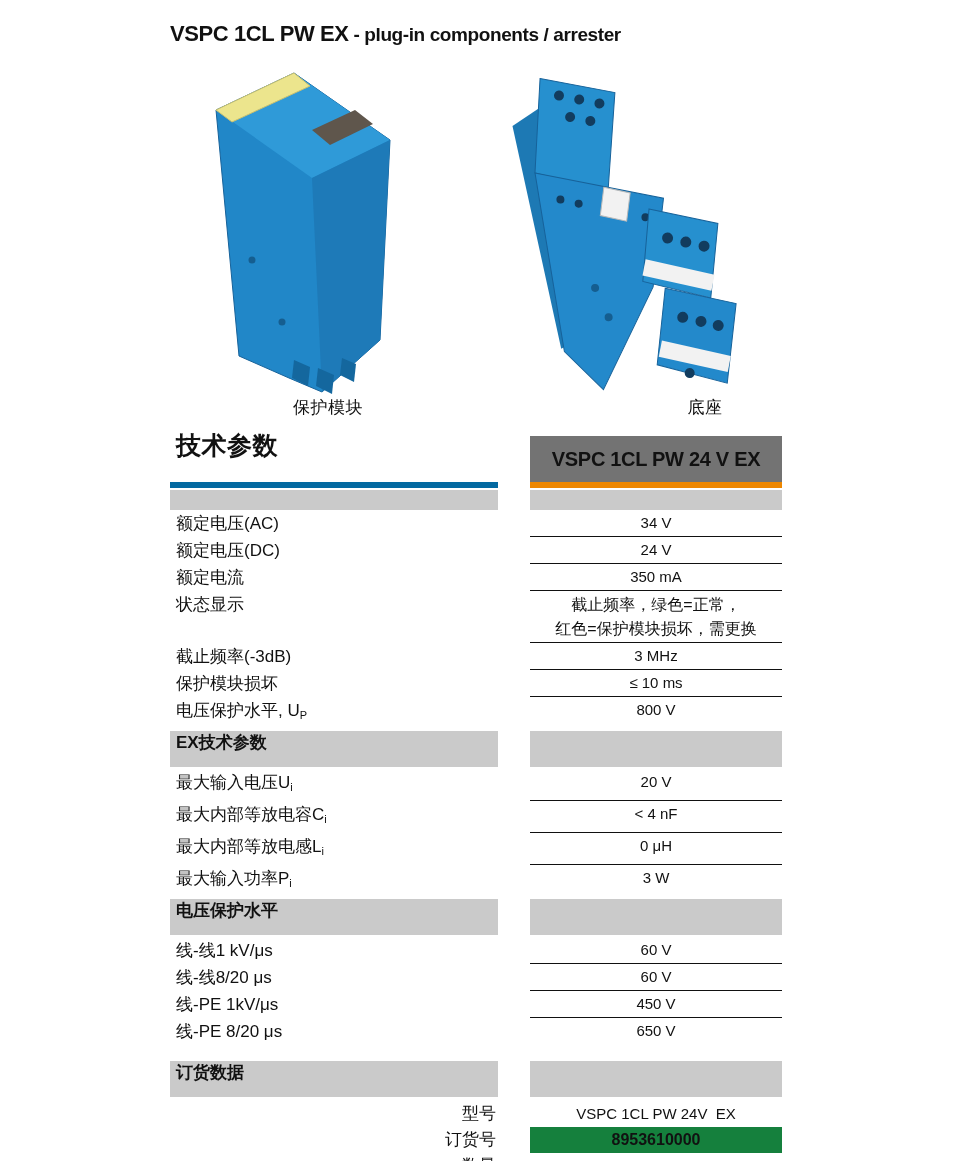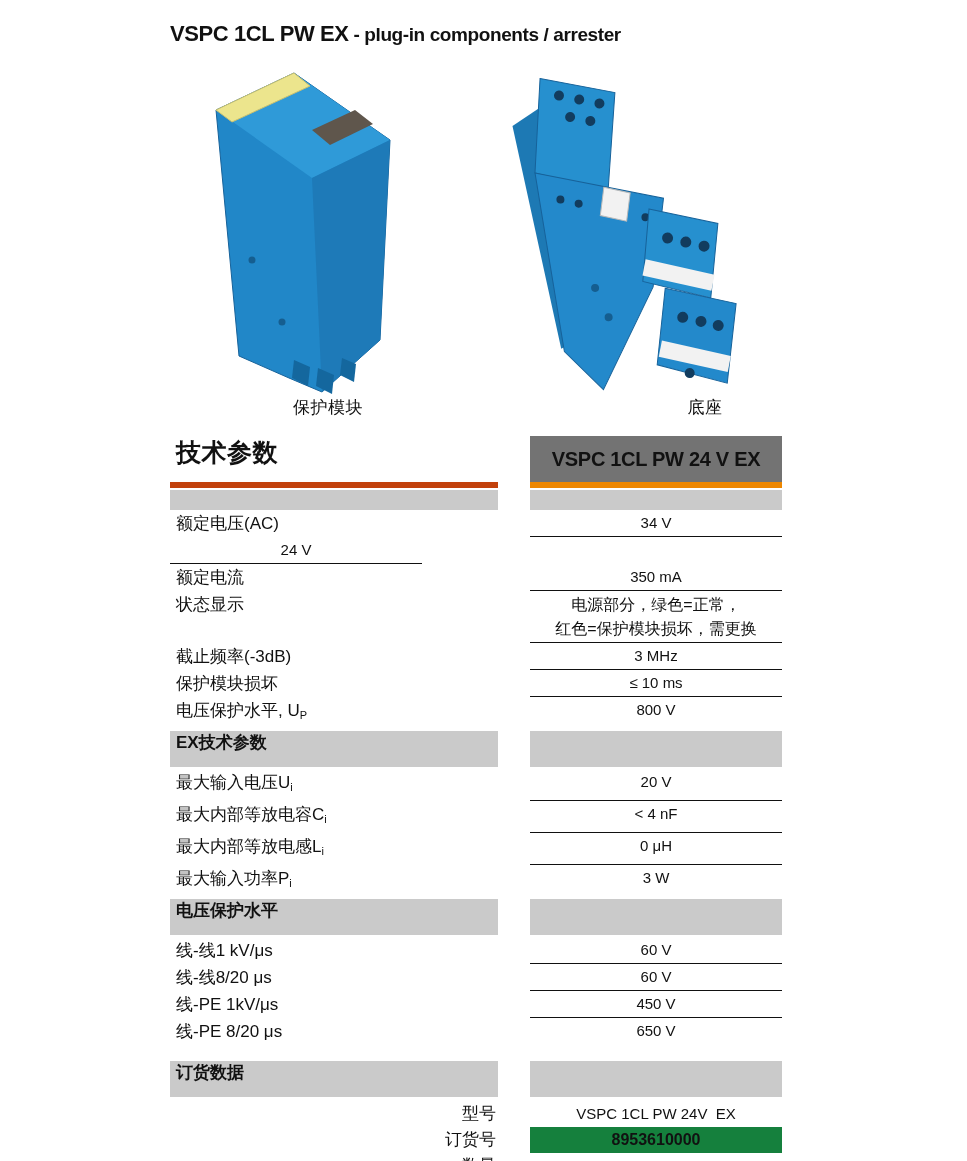--- a/index.html
+++ b/index.html
@@ -22,22 +22,22 @@
   .cap-module { left:68px; width:180px; text-align:center; }
   .cap-base   { left:470px; width:130px; text-align:center; }
 
   
   .spec-table { position:absolute; left:0; top:436px; width:614px; }
   .trow { display:flex; }
   .tlabel { width:328px; margin-right:32px; font-size:17px; padding-left:6px; }
   .tvalue { width:252px; text-align:center; font-size:15px; }
 
   .hdr-row { height:52px; }
-  .hdr-left { display:flex; align-items:flex-start; border-bottom:6px solid #c2410c;
-    padding-bottom:0; }
+  .hdr-left { display:flex; align-items:flex-end; border-bottom:6px solid #0369a1;
+    padding-bottom:20px; }
   .hdr-left h2 { font-size:25px; font-weight:700; letter-spacing:0.5px; }
   .hdr-right { background:#737373; border-bottom:6px solid #EE8700;
     display:flex; align-items:center; justify-content:center;
     font-size:20px; font-weight:700; letter-spacing:-0.3px; }
 
   .spacer-row { margin-top:2px; }
   .spacer-row .tlabel, .spacer-row .tvalue { height:20px; background:#CACACA; }
 
   .data-row { min-height:27px; }
   .data-row .tlabel { line-height:27px; white-space:nowrap; }
@@ -130,30 +130,31 @@
       <div class="trow spacer-row">
         <div class="tlabel"></div>
         <div class="tvalue"></div>
       </div>
 
       <div class="trow data-row bline">
         <div class="tlabel">额定电压(AC)</div>
         <div class="tvalue">34 V</div>
       </div>
       <div class="trow data-row bline">
+        <div class="tlabel">额定电压(DC)</div>
         <div class="tvalue">24 V</div>
       </div>
       <div class="trow data-row bline">
         <div class="tlabel">额定电流</div>
         <div class="tvalue">350 mA</div>
       </div>
       <div class="trow data-row two-line bline">
         <div class="tlabel">状态显示</div>
         <div class="tvalue">
-          <div>电源部分，绿色=正常，</div>
+          <div>截止频率，绿色=正常，</div>
           <div>红色=保护模块损坏，需更换</div>
         </div>
       </div>
       <div class="trow data-row bline">
         <div class="tlabel">截止频率(-3dB)</div>
         <div class="tvalue">3 MHz</div>
       </div>
       <div class="trow data-row bline">
         <div class="tlabel">保护模块损坏</div>
         <div class="tvalue">≤ 10 ms</div>

